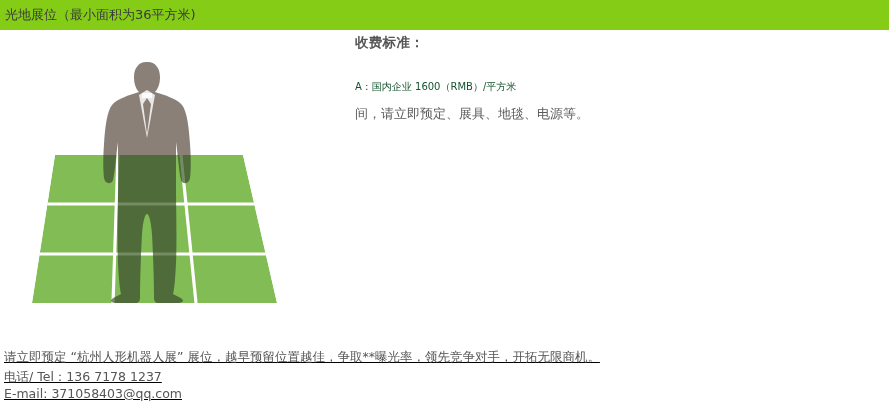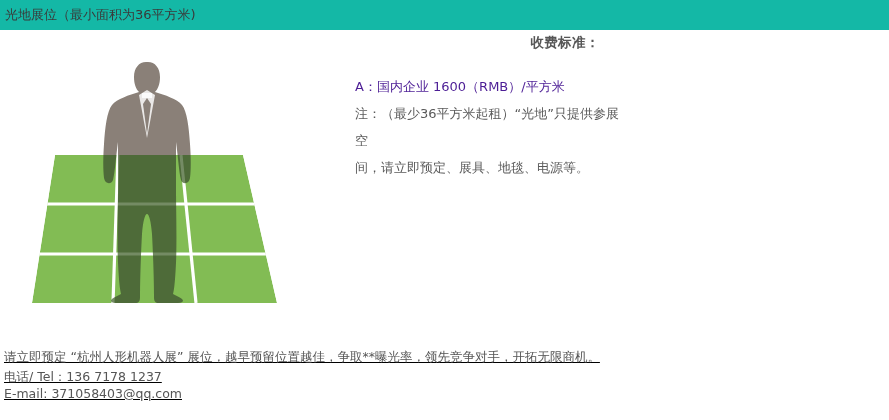--- a/index.html
+++ b/index.html
@@ -15,21 +15,21 @@
     position: relative;
   }
 
   
   .header-bar {
     position: absolute;
     left: 0;
     top: 0;
     width: 889px;
     height: 30px;
-    background: #14b8a6;
+    background: #84cc16;
     box-sizing: border-box;
   }
   .header-title {
     position: absolute;
     left: 5px;
     top: 7px;
     font-size: 13px;
     color: #3a3a3a;
     line-height: 16px;
     white-space: nowrap;
@@ -54,30 +54,29 @@
     top: 33px;
     width: 420px;
   }
   .pricing-heading {
     font-size: 13.5px;
     font-weight: bold;
     color: #565656;
     line-height: 18px;
     margin: 0 0 22px 0;
     letter-spacing: 0.3px;
-    text-align: center;
   }
   .pricing-list {
     list-style: none;
     margin: 0;
     padding: 0;
   }
   .pricing-item {
-    font-size: 13px;
-    color: #4c1d95;
+    font-size: 10px;
+    color: #14532d;
     line-height: 27px;
     white-space: nowrap;
   }
   .pricing-note {
     font-size: 13px;
     color: #5a5a5a;
     line-height: 27px;
     width: 270px;
   }
 
@@ -166,21 +165,20 @@
       <line x1="181" y1="117" x2="196" y2="265" stroke="#ffffff" stroke-width="3"></line>
     </g>
   </svg>
 </div>
 
 <div class="pricing-panel">
   <div class="pricing-heading">收费标准：</div>
   <ul class="pricing-list">
     <li class="pricing-item">A：国内企业 1600（RMB）/平方米</li>
   </ul>
-  <div class="pricing-note">注：（最少36平方米起租）“光地”只提供参展空</div>
   <div class="pricing-note">间，请立即预定、展具、地毯、电源等。</div>
 </div>
 
 <div class="footer-block">
   <div class="footer-cta">请立即预定 “杭州人形机器人展” 展位，越早预留位置越佳，争取**曝光率，领先竞争对手，开拓无限商机。</div>
   <div class="footer-contact">电话/ Tel：136 7178 1237</div>
   <div class="footer-contact">E-mail: 371058403@qq.com</div>
 </div>
 
 </body></html>

